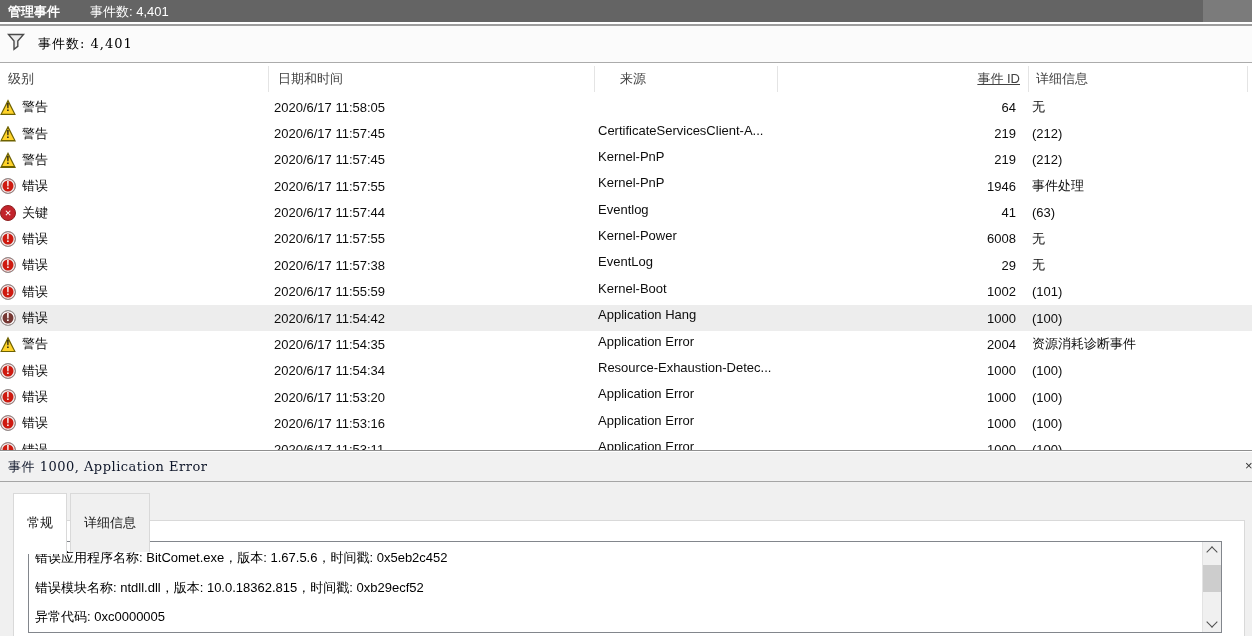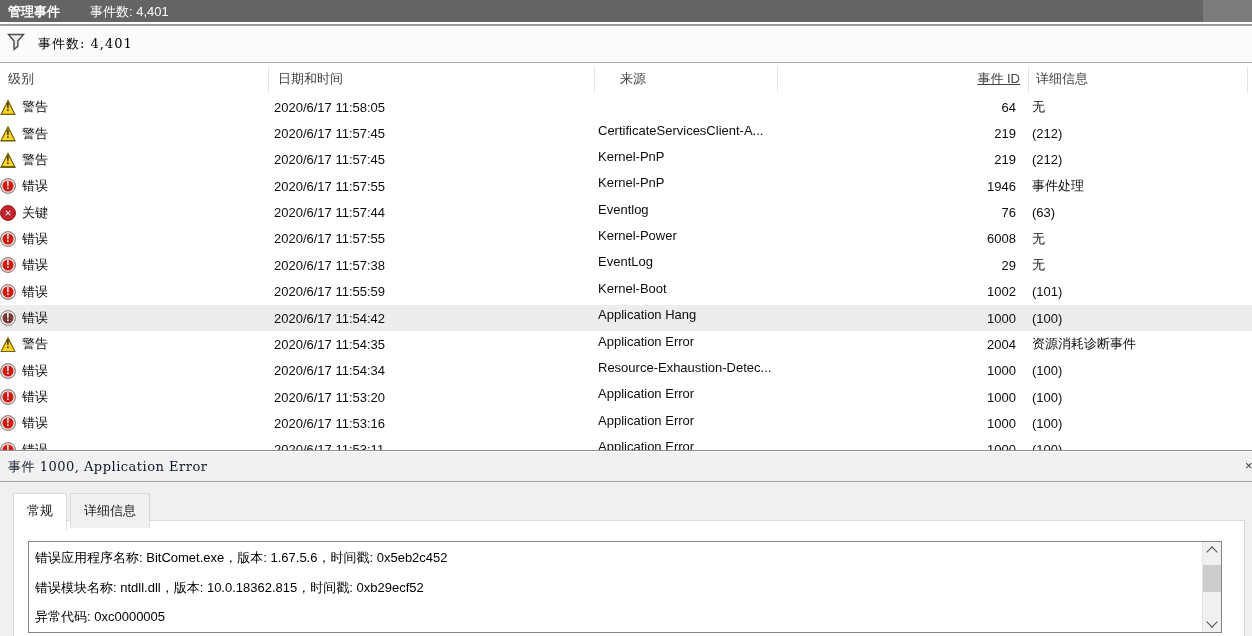--- a/index.html
+++ b/index.html
@@ -61,21 +61,21 @@
 
   
   .split{position:absolute;left:0;top:450px;width:100%;height:1px;background:#8f8f8f;}
   .pv-header{position:absolute;left:0;top:452px;width:100%;height:29px;background:#f1f1f1;
              border-bottom:1px solid #a5a5a5;overflow:hidden;}
   .pv-title{position:absolute;left:8px;top:6px;font-size:13px;color:#0f172a;letter-spacing:.5px;white-space:nowrap;}
   .pv-close{position:absolute;right:-5px;top:6px;font-size:13px;color:#333;width:12px;}
 
   .tabpane{position:absolute;left:0;top:482px;width:100%;height:154px;background:#f0f0f0;}
   .tabstrip{position:absolute;left:13px;top:11px;display:flex;z-index:3;}
-  .tab{height:26px;line-height:26px;padding:4px 13px;font-size:13px;color:#1a1a1a;
+  .tab{height:26px;line-height:26px;padding:16px 13px;font-size:13px;color:#1a1a1a;
        background:#f0f0f0;border:1px solid #d9d9d9;border-bottom:none;margin-right:3px;}
   .tab.active{background:#fff;height:28px;}
   .page{position:absolute;left:13px;right:7px;top:38px;bottom:0;background:#fff;
         border:1px solid #d9d9d9;border-bottom:none;z-index:1;}
 
   
   .textbox{position:absolute;left:14px;top:20px;width:1194px;height:92px;background:#fff;
            border:1px solid #82868c;box-sizing:border-box;overflow:hidden;}
   .tline{padding-left:6px;font-size:13px;line-height:29.5px;white-space:nowrap;color:#000;}
   .textbox .lines{padding-top:1px;}
@@ -165,21 +165,21 @@
         <div class="cell c-eid">1946</div>
         <div class="cell c-task">事件处理</div>
       </div>
       <div class="row">
         <div class="cell c-level">
           <span class="icon critical"></span>
           <span>关键</span>
         </div>
         <div class="cell c-date">2020/6/17 11:57:44</div>
         <div class="cell c-src">Kernel-Power</div>
-        <div class="cell c-eid">76</div>
+        <div class="cell c-eid">41</div>
         <div class="cell c-task">(63)</div>
       </div>
       <div class="row">
         <div class="cell c-level">
           <span class="icon error"></span>
           <span>错误</span>
         </div>
         <div class="cell c-date">2020/6/17 11:57:55</div>
         <div class="cell c-src">EventLog</div>
         <div class="cell c-eid">6008</div>

